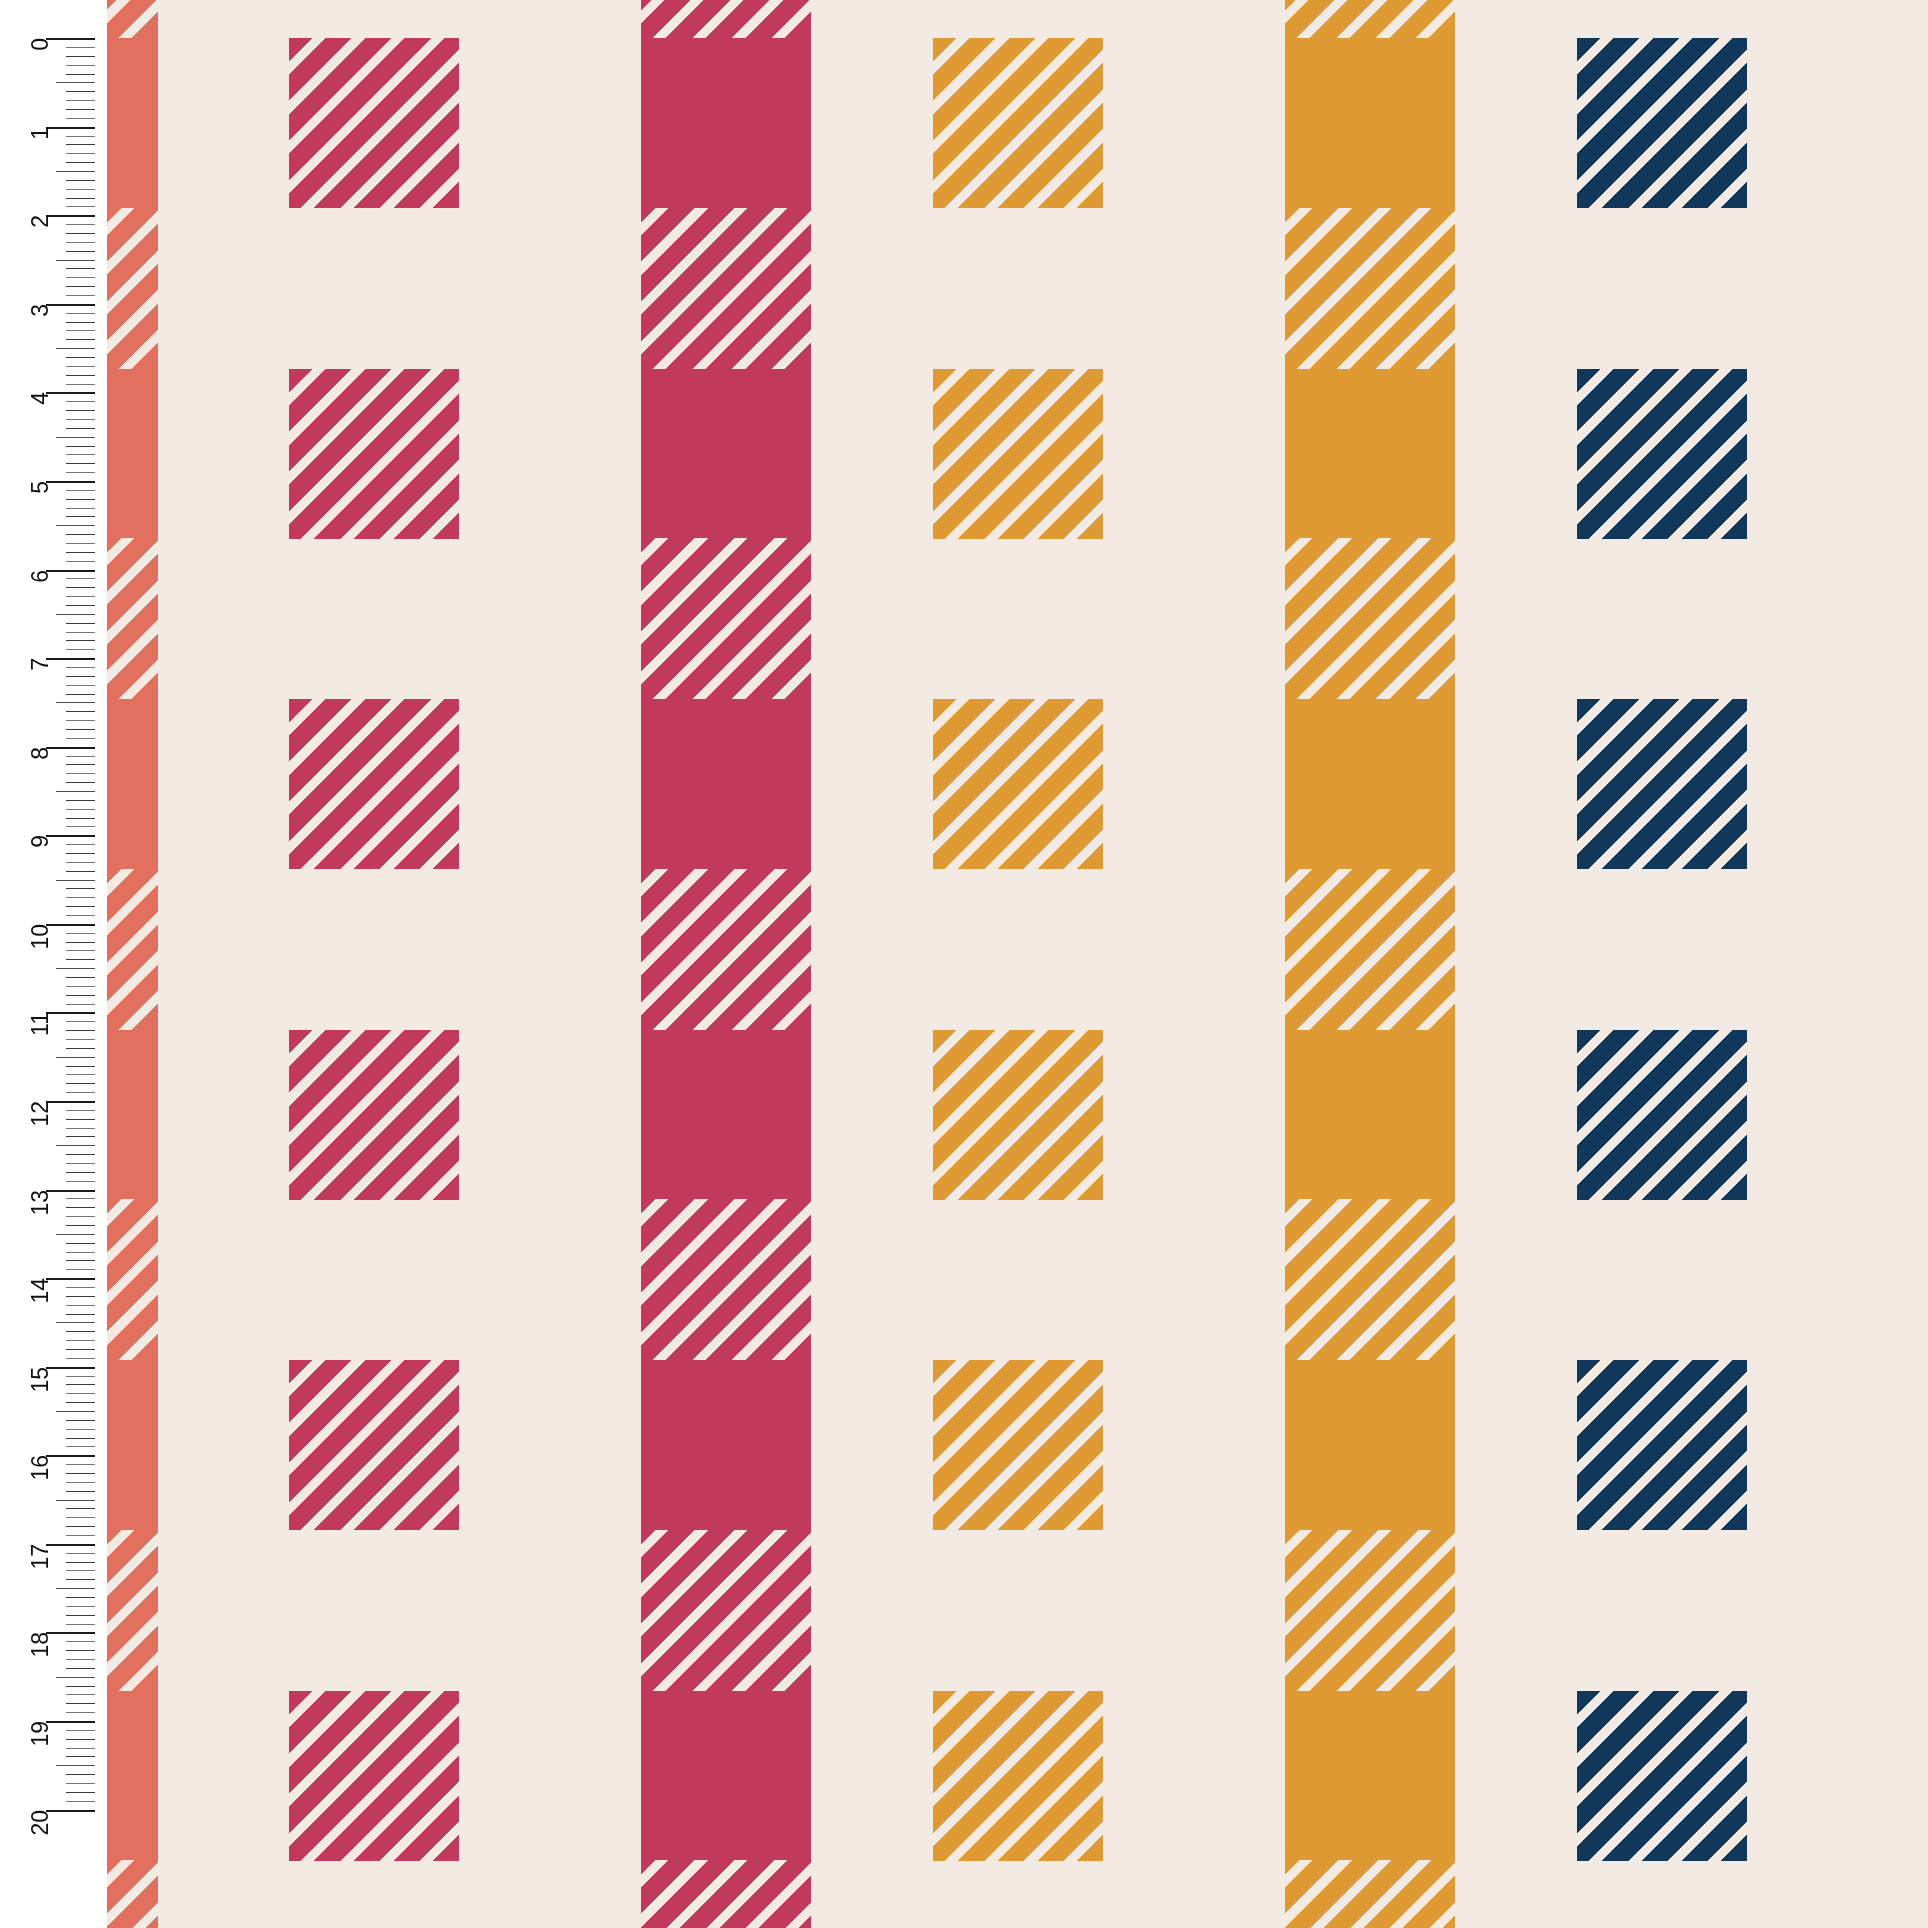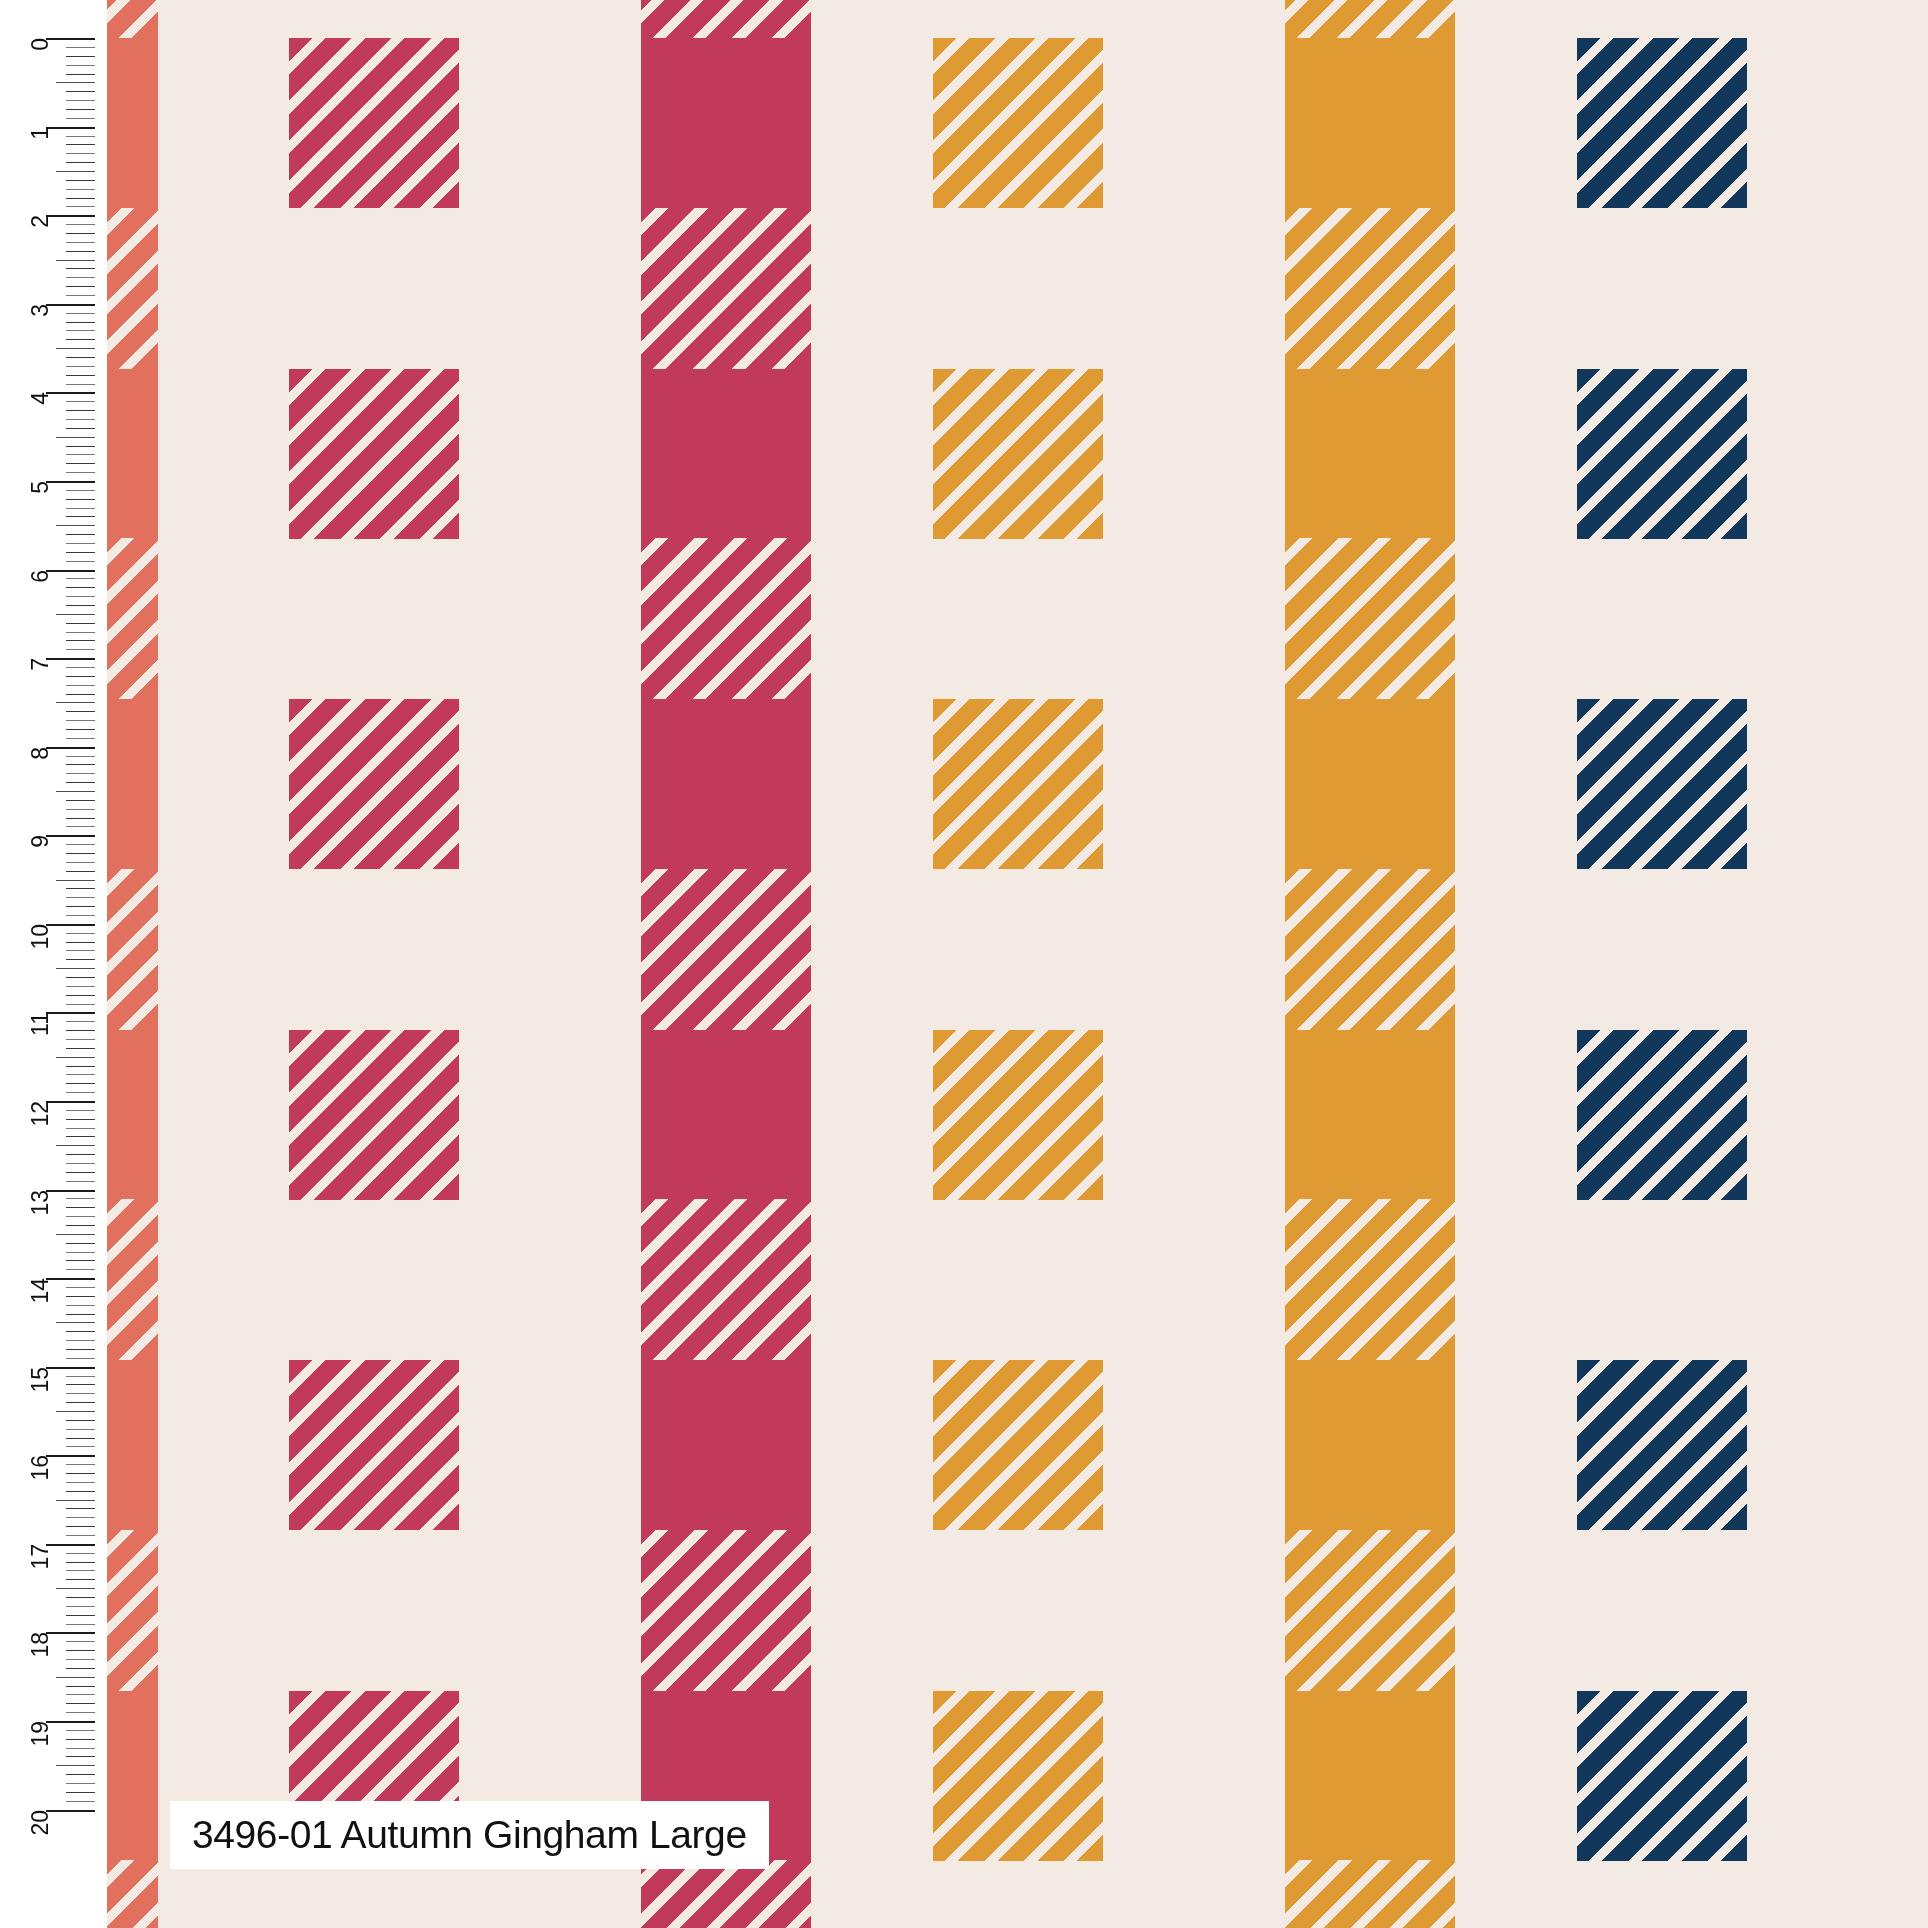--- a/index.html
+++ b/index.html
@@ -367,16 +367,15 @@
       <div class="tick minor" style="top: 1756px;"></div>
       <div class="tick half" style="top: 1765px;"></div>
       <div class="tick minor" style="top: 1774px;"></div>
       <div class="tick minor alt" style="top: 1783px;"></div>
       <div class="tick minor" style="top: 1792px;"></div>
       <div class="tick minor alt" style="top: 1801px;"></div>
       <div class="tick major" style="top: 1810px;"></div>
       <div class="rnum" style="top: 1810px;">20</div>
     </div>
 
-  <div id="label">3496-01 Autumn Gingham Large</div>
 
 </div>
 
 
 </body></html>

